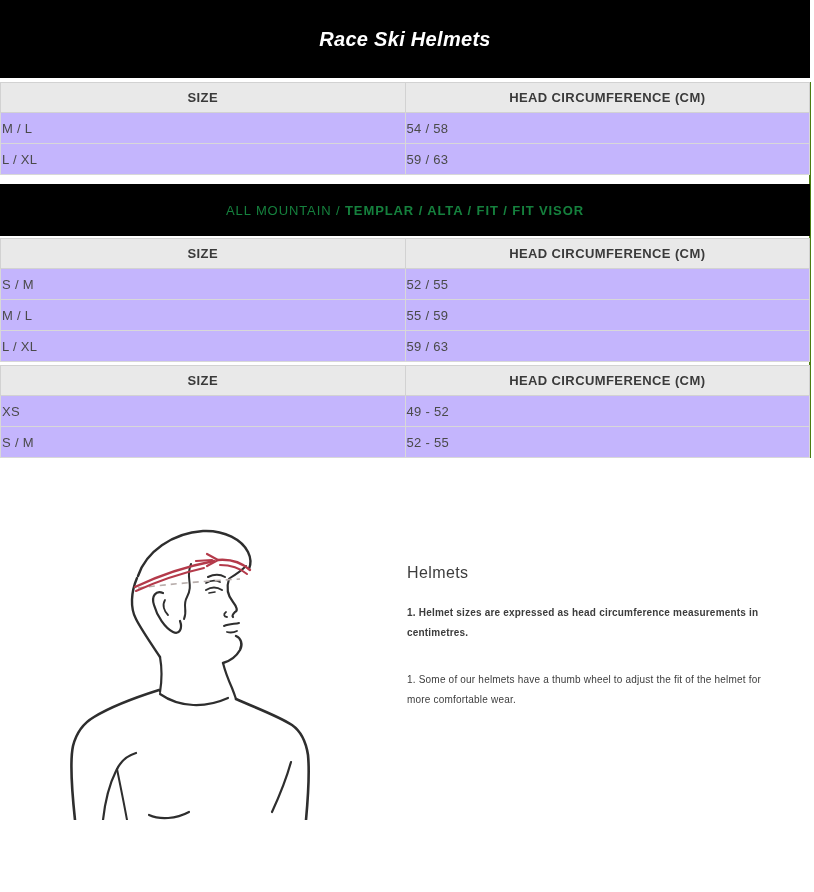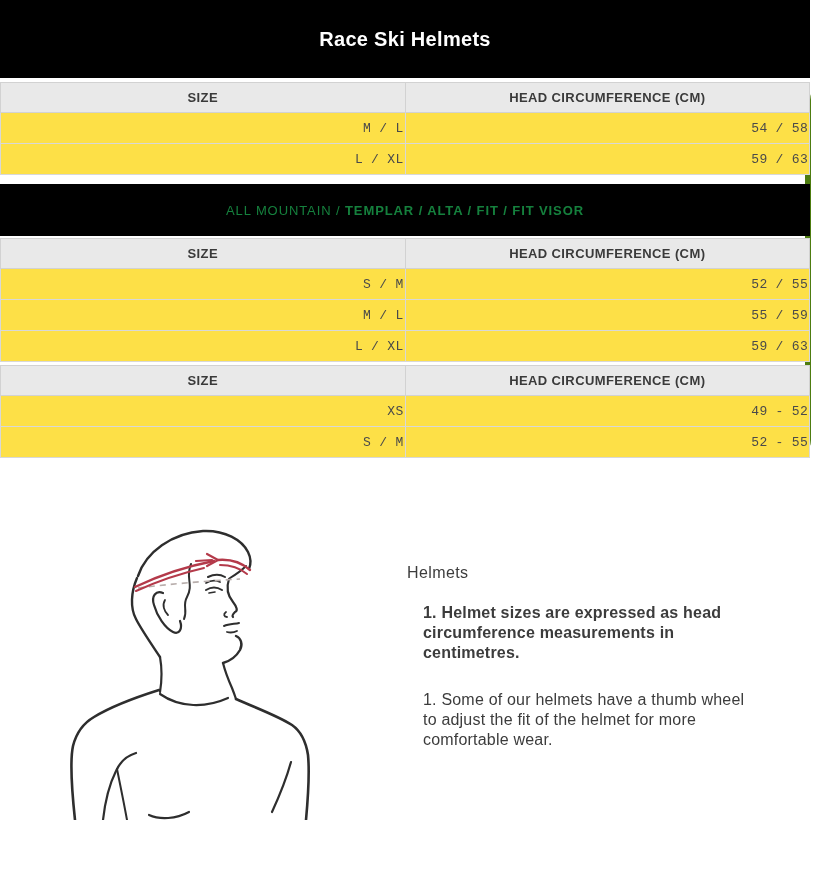--- a/index.html
+++ b/index.html
@@ -7,55 +7,55 @@
   body {
     width: 814px; height: 892px; overflow: hidden;
     background: #ffffff;
     font-family: "Liberation Sans", sans-serif;
     position: relative;
   }
   .banner {
     width: 810px; background: #000000; color: #ffffff;
     display: flex; align-items: center; justify-content: center;
   }
-  .banner-large { height: 78px; }
+  .banner-large { height: 78px; font-style: italic; }
   .banner-title-large {
     margin: 0; font-size: 20px; font-weight: 700; letter-spacing: .3px; color: #ffffff;
   }
   .banner-small { height: 52px; }
   .banner-title-small {
     margin: 0; font-size: 13px; letter-spacing: .9px; color: #15803d;
     text-transform: uppercase; font-weight: 400;
   }
   .banner-title-small .bold-part { font-weight: 700; }
-  .edge-wrap { width: 811px; border-right: 6px solid #4d7c0f; border-radius: 18px; }
+  .edge-wrap { width: 811px; border-right: 2px solid #4d7c0f; }
   table.size-table {
     width: 810px; border-collapse: collapse; table-layout: fixed;
   }
   .mt4 { margin-top: 4px; } .mt9 { margin-top: 9px; }
   .mt2 { margin-top: 2px; } .mt8 { margin-top: 8px; } .mt3 { margin-top: 3px; }
   table.size-table th {
     height: 30px; background: #e9e9e9; border: 1px solid #d2d2d2;
     font-size: 13px; font-weight: 700; color: #3a3a3a; letter-spacing: .4px;
     text-align: center;
   }
   table.size-table td {
     height: 31px; border: 1px solid #d8d8d8;
     font-size: 13px; color: #4a4a4a; letter-spacing: .3px;
-    text-align: right; background: #fde047; font-family: Liberation Mono, monospace;
+    text-align: left; background: #c4b5fd;
   }
   .guide { position: relative; height: 364px; width: 814px; }
   .figure { position: absolute; left: 60px; top: 62px; }
   .guide-text {
     position: absolute; left: 407px; top: 106px; width: 368px; color: #3c3c3c;
   }
   .guide-heading {
     margin: 0 0 21px 0; font-size: 16px; font-weight: 400; letter-spacing: .4px;
   }
-  .guide-text p { margin: 16px; font-size: 16px; line-height: 20px; letter-spacing: .2px; }
+  .guide-text p { margin: 0; font-size: 10px; line-height: 20px; letter-spacing: .2px; }
   .guide-text p.step-bold { font-weight: 700; margin-bottom: 27px; }
 </style>
 </head>
 <body>
 
 <header class="banner banner-large">
   <h1 class="banner-title-large">Race Ski Helmets</h1>
 </header>
 
 <div class="edge-wrap">

